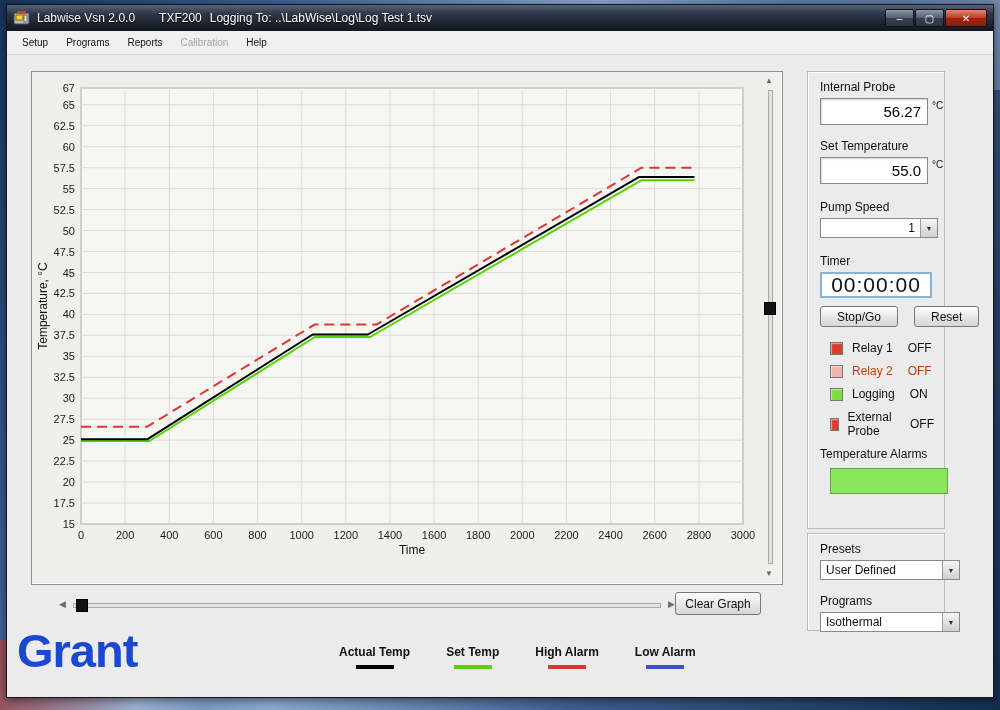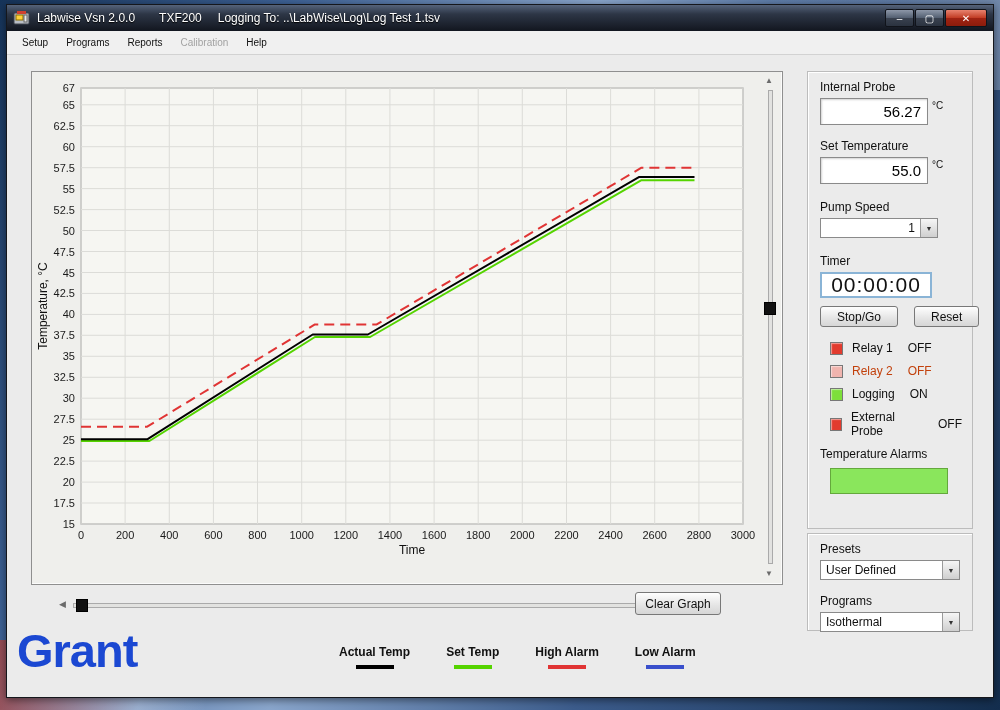--- a/index.html
+++ b/index.html
@@ -13,21 +13,21 @@
 
   .window { position:absolute; left:6px; top:4px; width:988px; height:694px;
             background:#ebebeb; border:1px solid #15171c; box-shadow:0 2px 8px rgba(0,0,0,.5); }
 
   
   .titlebar { height:26px; display:flex; align-items:center; padding:0 6px;
               background: linear-gradient(#55637a 0%, #2d3646 35%, #12161f 100%);
               color:#fff; font-size:12px; }
   .app-icon { width:17px; height:16px; margin-right:7px; display:inline-block; }
   .tseg { white-space:nowrap; text-shadow:0 1px 1px #000; }
-  .t2 { margin-left:24px; } .t3 { margin-left:16px; }
+  .t2 { margin-left:24px; } .t3 { margin-left:8px; }
   .winbtns { margin-left:auto; display:flex; gap:1px; }
   .wbtn { width:29px; height:18px; display:flex; align-items:center; justify-content:center;
           font-size:10px; color:#fff; border:1px solid #10131a; border-radius:2px;
           background: linear-gradient(#8d97a8, #525e70 50%, #39414f 52%, #2b3340); cursor:pointer; }
   .wbtn.close { width:42px; background: linear-gradient(#e8836f,#c03a22 50%,#a02312 52%,#8c1c0c); }
 
   
   .menubar { height:24px; background:#f0f0f0; border-bottom:1px solid #d2d2d2;
              display:flex; align-items:center; padding-left:6px; font-size:10px; color:#111; }
   .menu-item { padding:3px 9px; cursor:default; }
@@ -53,24 +53,24 @@
   .htrack { position:absolute; left:14px; right:14px; top:6px; height:5px;
             background:#e2e2e0; border:1px solid #aaa; }
   .hthumb { position:absolute; left:2px; top:-5px; width:12px; height:13px; background:#111;
             border:1px solid #000; cursor:pointer; }
   .hslider .arr { position:absolute; top:2px; font-size:9px; color:#6b6b6b; cursor:pointer; }
   .hslider .la { left:0; } .hslider .ra { right:0; }
 
   .btn { font-family:"Liberation Sans", sans-serif; font-size:12px; color:#111;
          background: linear-gradient(#fefefe,#e4e4e4 60%,#d6d6d6); border:1px solid #787878;
          border-radius:3px; padding:2px 8px; cursor:pointer; }
-  .clear-graph { position:absolute; left:628px; top:537px; width:86px; height:23px; }
+  .clear-graph { position:absolute; left:668px; top:537px; width:86px; height:23px; }
 
   
-  .right-group { position:absolute; left:800px; width:166px; border:1px solid #bcbcbc;
+  .right-group { position:absolute; left:800px; width:138px; border:1px solid #bcbcbc;
                  box-shadow: inset 1px 1px 0 #fff; padding:8px 10px; font-size:12px; color:#111; }
   .g1 { top:16px; height:458px; }
   .g2 { top:478px; height:98px; }
   .flabel { font-size:12px; margin-left:2px; }
   .inrow { display:flex; align-items:flex-start; margin:4px 0 0 2px; }
   .input-box { width:108px; height:27px; background:#fff; border:1px solid #8a8a8a;
                box-shadow: inset 1px 1px 2px rgba(0,0,0,.18); font-size:15px; text-align:right;
                padding:0 6px; font-family:"Liberation Sans", sans-serif; }
   .unit { font-size:10px; margin-left:4px; margin-top:2px; }
   .mt14 { margin-top:14px; } .mt16 { margin-top:16px; }

